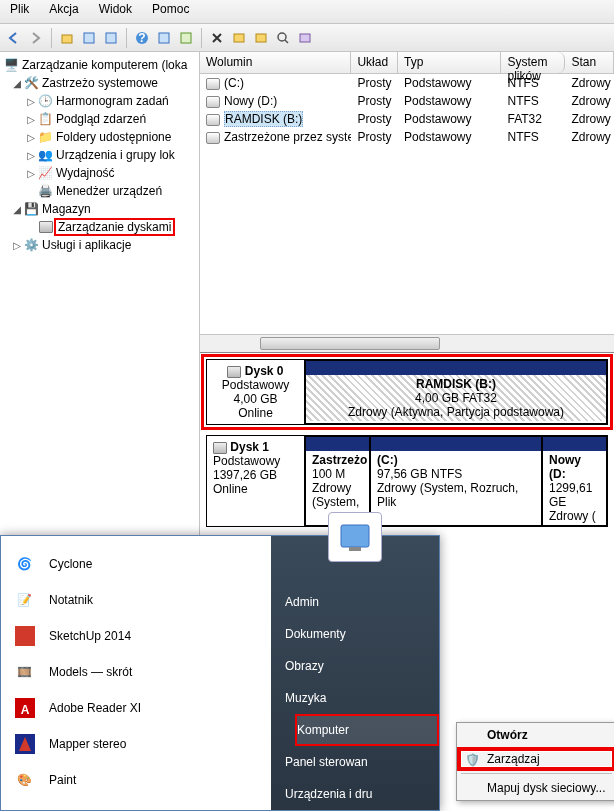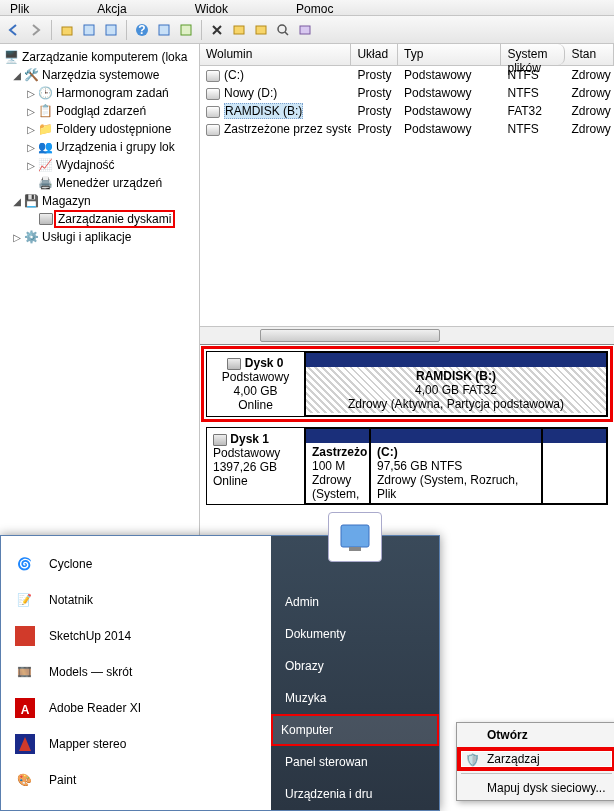--- a/index.html
+++ b/index.html
@@ -1,19 +1,19 @@
 <!DOCTYPE html>
 <html><head>
 <meta charset="utf-8">
 <style>
   * { box-sizing: border-box; font-family: "Segoe UI", Tahoma, sans-serif; font-size: 12px; }
   body { margin: 0; padding: 0; width: 614px; height: 811px; background: #fff; overflow: hidden; position: relative; }
 
   
-  .menubar { display: flex; background: linear-gradient(#f6f6f6,#e8e8e8); border-bottom: 1px solid #c5c5c5; height: 16px; gap: 48px; }
+  .menubar { display: flex; background: linear-gradient(#f6f6f6,#e8e8e8); border-bottom: 1px solid #c5c5c5; height: 24px; }
   .menubar span { padding: 2px 10px; cursor: default; }
 
   
   .toolbar { display: flex; align-items: center; height: 28px; background: linear-gradient(#f8f8f8,#e6e6e6); border-bottom: 1px solid #c5c5c5; padding: 0 4px; gap: 2px; }
   .tbtn { width: 20px; height: 20px; display:flex; align-items:center; justify-content:center; }
   .tsep { width: 1px; height: 20px; background: #c0c0c0; margin: 0 3px; }
 
   .main { display: flex; height: 643px; }
 
   
@@ -59,21 +59,21 @@
   .part.small { min-width: 60px; max-width: 65px; }
 
   
   .startmenu { position:absolute; left:0; bottom:0; width:440px; box-shadow: 0 0 10px rgba(0,0,0,0.4); display:flex; border:1px solid #5a7faf; }
   .sm-left { width: 270px; background:#fff; padding: 10px 4px; }
   .sm-item { display:flex; align-items:center; height: 36px; padding: 0 6px; gap: 10px; }
   .sm-item .smicon { width:28px; height:28px; display:inline-flex; align-items:center; justify-content:center; }
   .sm-right { flex:1; background: linear-gradient(#3a4a5a,#2a3542); color:#fff; padding: 50px 0 0 0; position:relative; }
   .sm-avatar { position:absolute; top:-24px; left: 50%; transform:translateX(-50%); width:54px; height:50px; background:#fff; border:1px solid #aac; border-radius:4px; display:flex; align-items:center; justify-content:center; }
   .sm-ritem { padding: 9px 14px; }
-  .sm-ritem.hl { border:2px solid #e00; background: rgba(255,255,255,0.12); padding:7px 8px; }
+  .sm-ritem.hl { border:2px solid #e00; background: rgba(255,255,255,0.12); padding:7px 0;margin-left:24px; }
 
   
   .ctxmenu { position:absolute; left: 456px; bottom: 10px; width: 161px; background:#f4f4f4; border:1px solid #9a9a9a; box-shadow: 2px 2px 6px rgba(0,0,0,0.3); }
   .ctx-item { padding: 5px 10px 5px 30px; position:relative; }
   .ctx-item.hl { border:2px solid #e00; box-shadow: 0 0 0 2px #e00 inset, 0 0 0 3px #fff inset; padding:3px 8px 3px 28px; }
   .ctx-item.bold { font-weight:bold; }
   .ctx-sep { height:1px; background:#c0c0c0; margin:2px 4px; }
   .ctx-icon { position:absolute; left:6px; top:4px; width:16px; height:16px; }
 
   .disk-icon { width:14px; height:12px; display:inline-block; border:1px solid #777; background:linear-gradient(#eee,#bbb); border-radius:1px; vertical-align:middle; }
@@ -164,21 +164,21 @@
 <div class="main">
 
   <div class="tree">
     <div class="tree-row">
         <span class="ticon">🖥️</span>
         <span>Zarządzanie komputerem (loka</span>
       </div>
     <div class="tree-row indent1">
         <span class="exp">◢</span>
         <span class="ticon">🛠️</span>
-        <span>Narzędzia systemowe</span>
+        <span>Zastrzeżo systemowe</span>
       </div>
     <div class="tree-row indent2">
         <span class="exp">▷</span>
         <span class="ticon">🕒</span>
         <span>Harmonogram zadań</span>
       </div>
     <div class="tree-row indent2">
         <span class="exp">▷</span>
         <span class="ticon">📋</span>
         <span>Podgląd zdarzeń</span>
@@ -304,20 +304,25 @@
           <div class="part">
             <div class="stripe"></div>
             <div class="pbody">
                 <div class="pname">(C:)</div>
                 <div>97,56 GB NTFS</div>
                 <div>Zdrowy (System, Rozruch, Plik</div>
               </div>
           </div>
           <div class="part small">
             <div class="stripe"></div>
+            <div class="pbody">
+                <div class="pname">Nowy (D:</div>
+                <div>1299,61 GE</div>
+                <div>Zdrowy (</div>
+              </div>
           </div>
         </div>
       </div>
     </div>
   </div>
 </div>
 
 <div class="startmenu">
   <div class="sm-left">
     <div class="sm-item">

